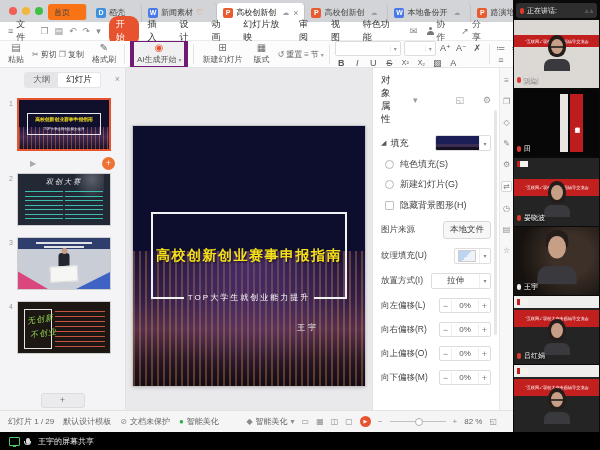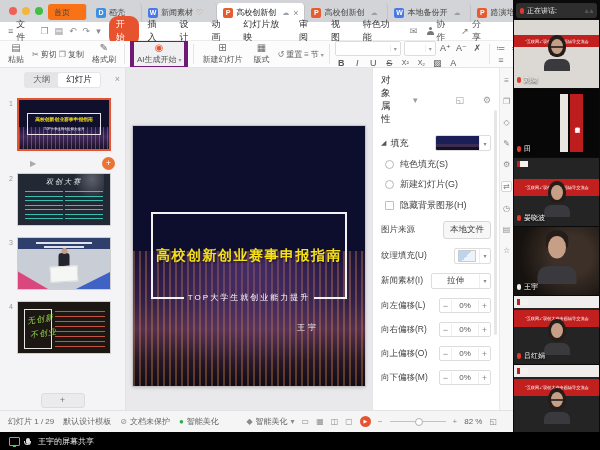--- a/index.html
+++ b/index.html
@@ -604,21 +604,21 @@
     <span class="btn-sm">本地文件</span>
   </div>
   <div class="prop-row">
     <span class="plabel">纹理填充(U)</span>
     <span class="mini-sel">
       <i class="tex"></i>
       <i class="sa">▾</i>
     </span>
   </div>
   <div class="prop-row">
-    <span class="plabel">新闻素材(I)</span>
+    <span class="plabel">放置方式(I)</span>
     <span class="mini-sel" style="width:58px">
       <span class="sv" style="flex:1;text-align:center">拉伸</span>
       <i class="sa">▾</i>
     </span>
   </div>
   <div>
 
       <div class="prop-row">
         <span class="plabel">向左偏移(L)</span>
         <span class="step">

